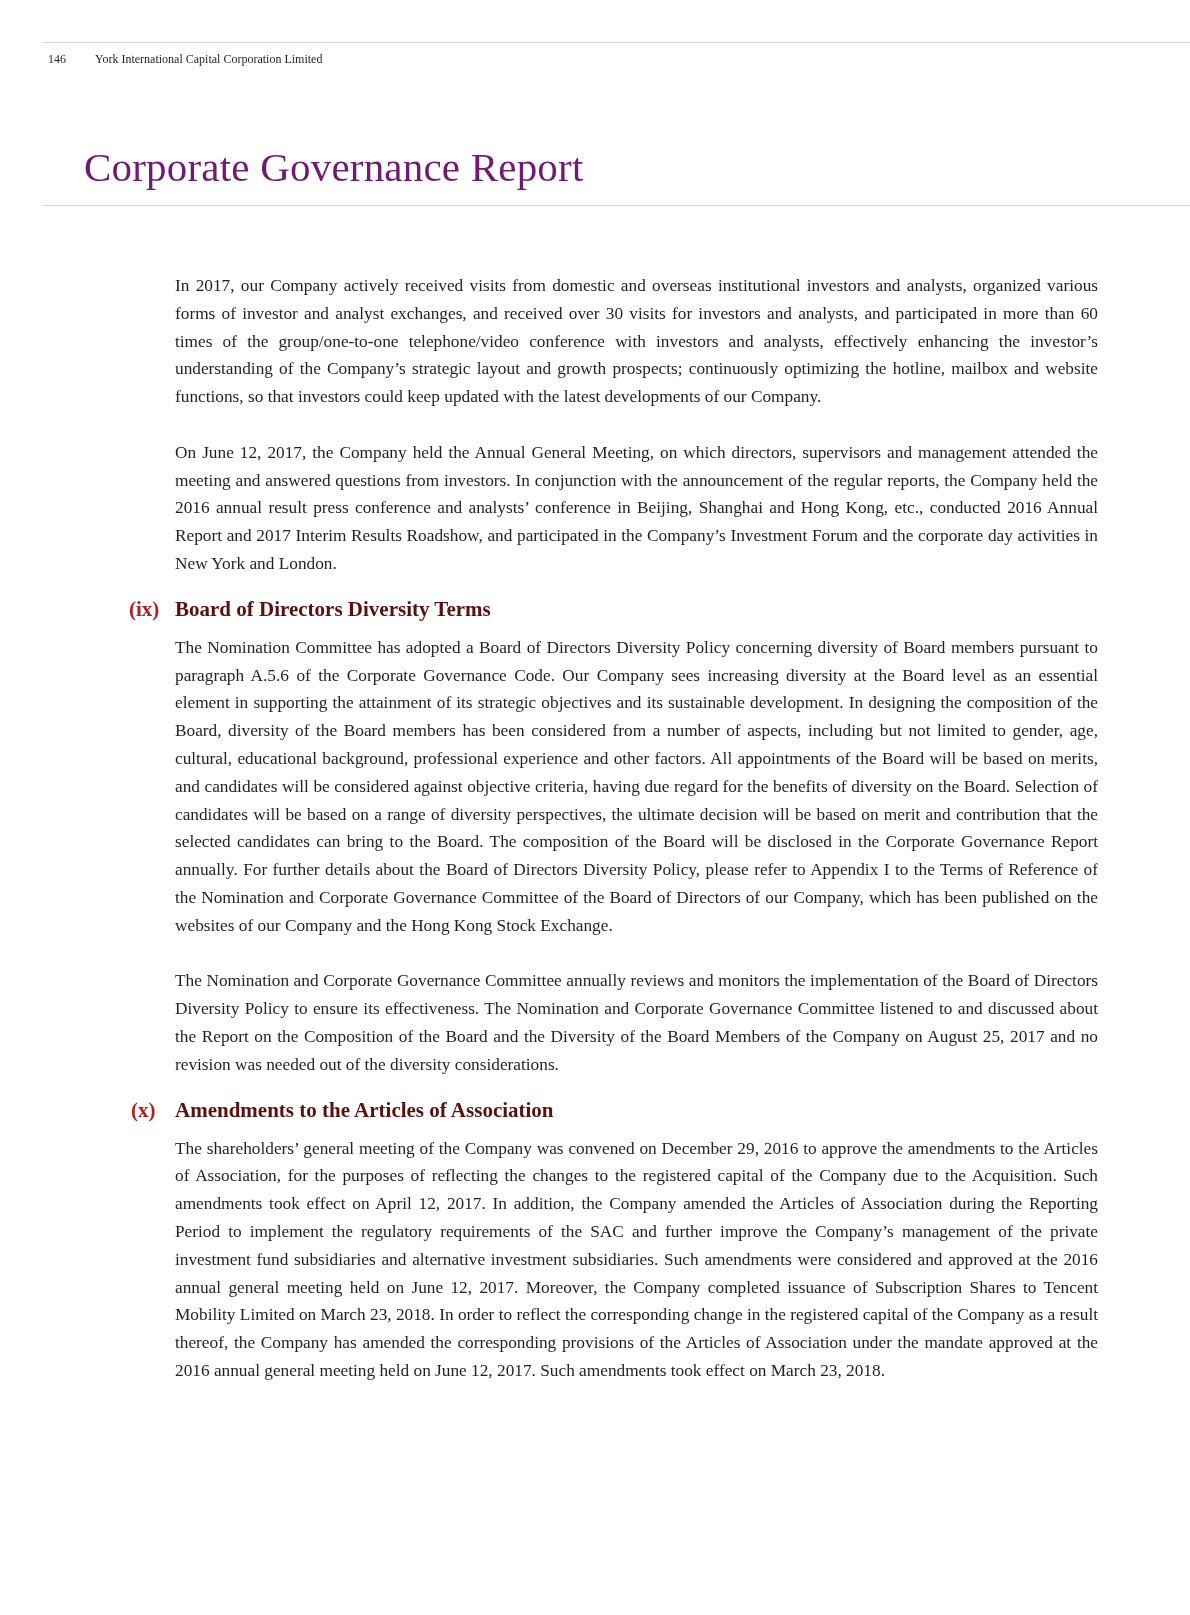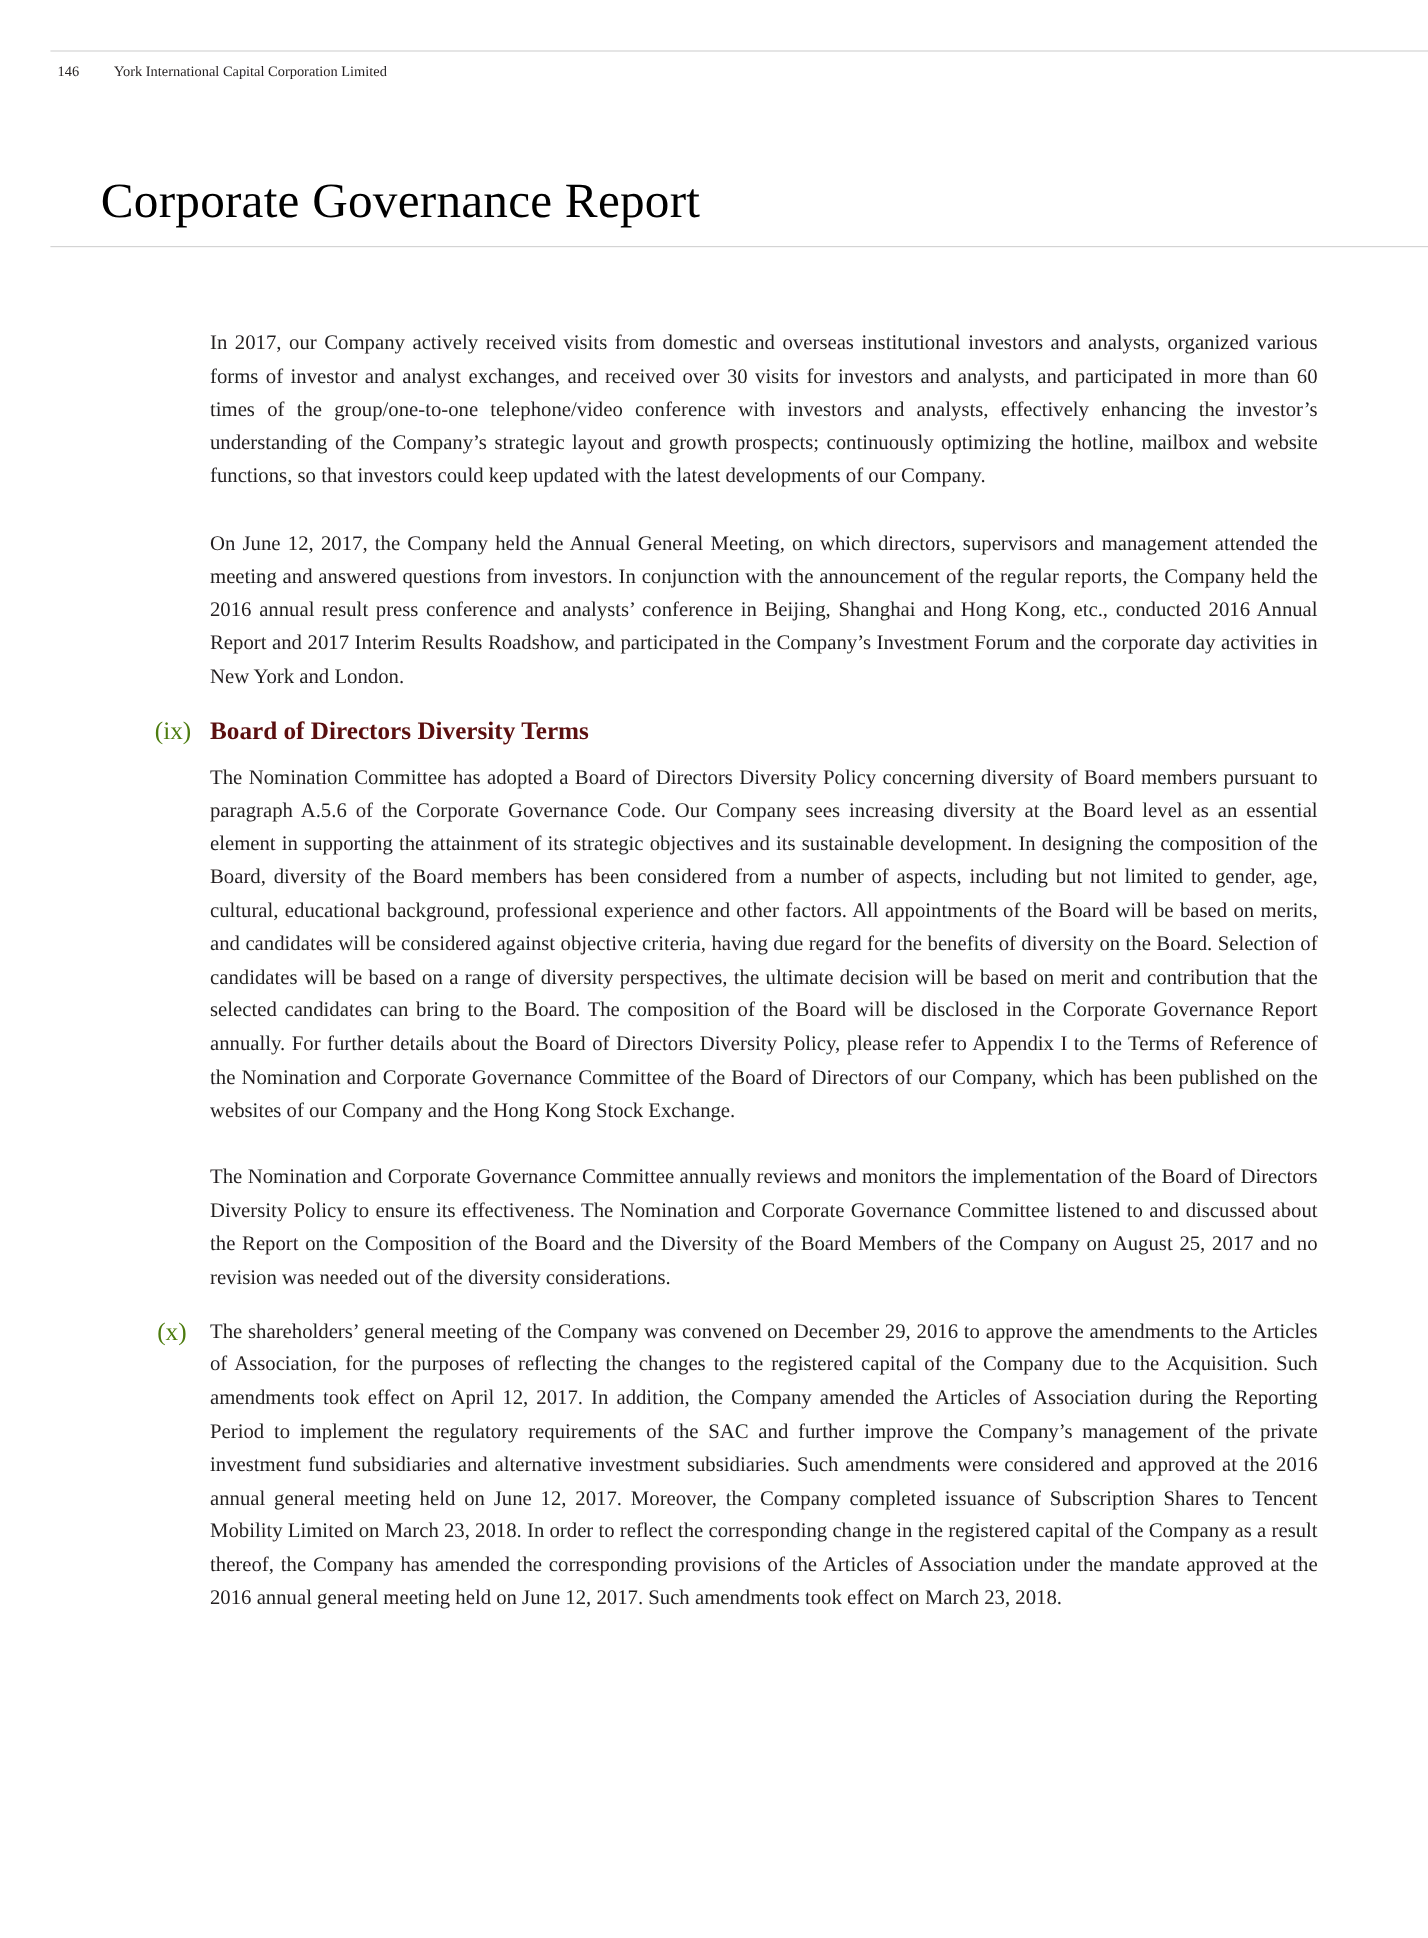--- a/index.html
+++ b/index.html
@@ -16,21 +16,21 @@
     border-top: 1px solid #d4d4d4;
   }
   .running-header {
     position: absolute; left: 48px; top: 52px;
     font-size: 12px; color: #231f20;
     display: flex; gap: 0;
   }
   .running-header .page-num { width: 47px; display: inline-block; }
   .page-title {
     position: absolute; left: 84px; top: 143px;
-    font-size: 41px; color: #000000; font-weight: normal;
+    font-size: 41px; color: #701a75; font-weight: normal;
     margin: 0; letter-spacing: 0.2px;
   }
   .rule-title {
     position: absolute; left: 42px; right: 0; top: 205px;
     border-top: 1px solid #d4d4d4;
   }
   .body-content {
     position: absolute; left: 175px; top: 272px; width: 923px;
   }
   p.para {
@@ -45,22 +45,22 @@
   .section-heading {
     position: relative;
     margin: 0 0 11px 0;
     font-size: 21px;
     line-height: 28px;
     color: #5b0f0f;
     font-weight: bold;
   }
   .section-heading .num {
     position: absolute; left: -46px; top: 0;
-    font-weight: normal;
-    color: #4d7c0f;
+    font-weight: bold;
+    color: #b91c1c;
     text-align: center;
   }
 </style>
 </head>
 <body>
 
 <div class="rule-top"></div>
 
 <div class="running-header">
   <span class="page-num">146</span>
@@ -80,16 +80,17 @@
       <span class="num">(ix)</span>
       <span>Board of Directors Diversity Terms</span>
     </h2>
     <p class="para">The Nomination Committee has adopted a Board of Directors Diversity Policy concerning diversity of Board members pursuant to paragraph A.5.6 of the Corporate Governance Code. Our Company sees increasing diversity at the Board level as an essential element in supporting the attainment of its strategic objectives and its sustainable development. In designing the composition of the Board, diversity of the Board members has been considered from a number of aspects, including but not limited to gender, age, cultural, educational background, professional experience and other factors. All appointments of the Board will be based on merits, and candidates will be considered against objective criteria, having due regard for the benefits of diversity on the Board. Selection of candidates will be based on a range of diversity perspectives, the ultimate decision will be based on merit and contribution that the selected candidates can bring to the Board. The composition of the Board will be disclosed in the Corporate Governance Report annually. For further details about the Board of Directors Diversity Policy, please refer to Appendix I to the Terms of Reference of the Nomination and Corporate Governance Committee of the Board of Directors of our Company, which has been published on the websites of our Company and the Hong Kong Stock Exchange.</p>
     <p class="para" style="margin-bottom:17px;">The Nomination and Corporate Governance Committee annually reviews and monitors the implementation of the Board of Directors Diversity Policy to ensure its effectiveness. The Nomination and Corporate Governance Committee listened to and discussed about the Report on the Composition of the Board and the Diversity of the Board Members of the Company on August 25, 2017 and no revision was needed out of the diversity considerations.</p>
   </div>
 
   <div class="section">
     <h2 class="section-heading">
       <span class="num" style="left:-44px;">(x)</span>
+      <span>Amendments to the Articles of Association</span>
     </h2>
     <p class="para">The shareholders’ general meeting of the Company was convened on December 29, 2016 to approve the amendments to the Articles of Association, for the purposes of reflecting the changes to the registered capital of the Company due to the Acquisition. Such amendments took effect on April 12, 2017. In addition, the Company amended the Articles of Association during the Reporting Period to implement the regulatory requirements of the SAC and further improve the Company’s management of the private investment fund subsidiaries and alternative investment subsidiaries. Such amendments were considered and approved at the 2016 annual general meeting held on June 12, 2017. Moreover, the Company completed issuance of Subscription Shares to Tencent Mobility Limited on March 23, 2018. In order to reflect the corresponding change in the registered capital of the Company as a result thereof, the Company has amended the corresponding provisions of the Articles of Association under the mandate approved at the 2016 annual general meeting held on June 12, 2017. Such amendments took effect on March 23, 2018.</p>
   </div>
 </div>
 
 </body></html>

